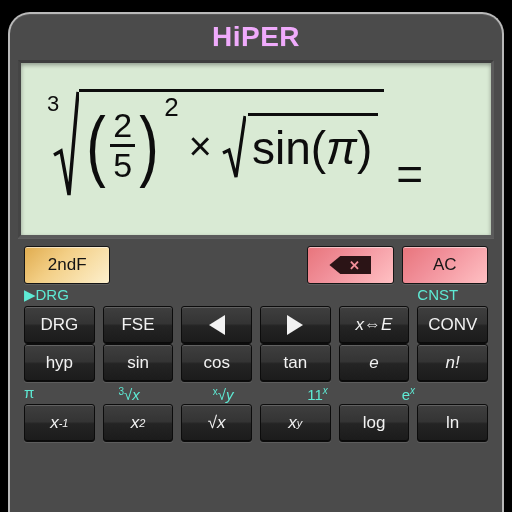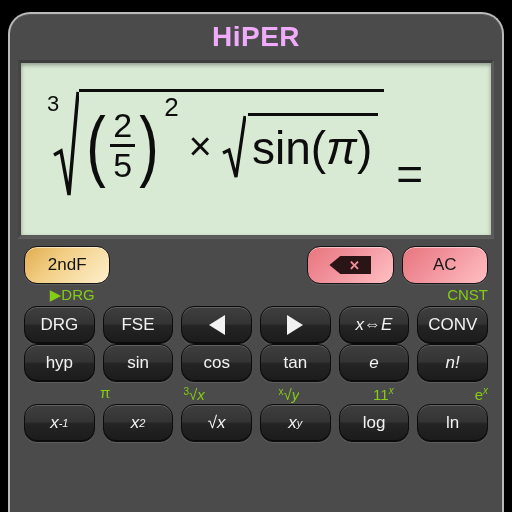--- a/index.html
+++ b/index.html
@@ -134,36 +134,36 @@
   }
   .label-row {
     display: flex;
     gap: 8px;
     height: 22px;
     align-items: center;
   }
   .cell { flex: 1 1 0; min-width: 0; }
 
   .alt-label {
-    color: #84cc16;
+    color: #5eead4;
     font-size: 15px;
-    text-align: right;
+    text-align: left;
     line-height: 22px;
     white-space: nowrap;
     overflow: hidden;
   }
   .alt-label sup { font-size: 10px; }
   .alt-label sub { font-size: 10px; }
   .alt-label .pre { font-size: 10px; vertical-align: 0.45em; }
 
   .btn {
     width: 100%;
     height: 100%;
     box-sizing: border-box;
-    border-radius: 13px;
+    border-radius: 3px;
     border: 1px solid #0c0c0c;
     background: linear-gradient(180deg, #3f3f3f 0%, #343434 46%, #242424 52%, #1b1b1b 100%);
     color: #f2f2f2;
     font-size: 17px;
     font-family: "Liberation Sans", sans-serif;
     display: flex;
     align-items: center;
     justify-content: center;
     box-shadow: inset 0 1px 0 rgba(255,255,255,0.18),
                 inset 0 -1px 0 rgba(0,0,0,0.6),

